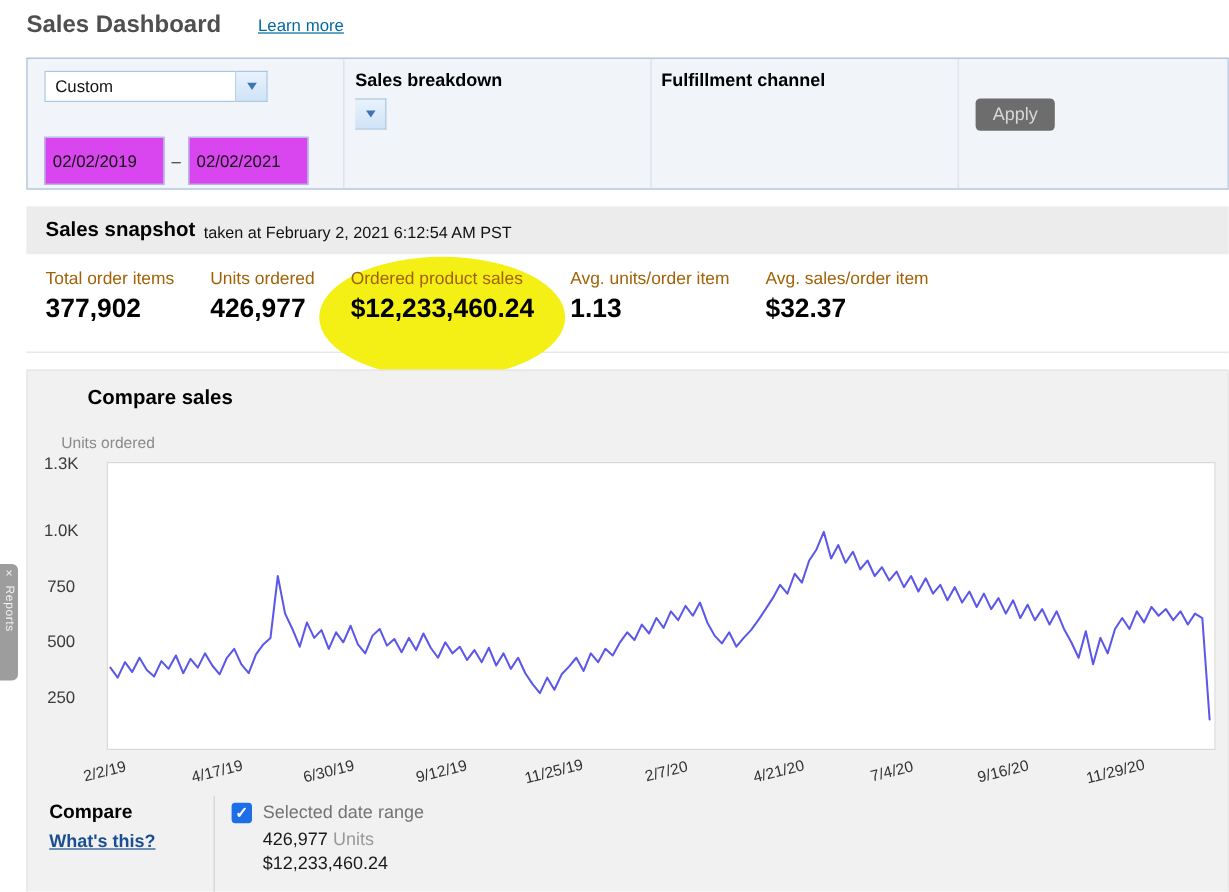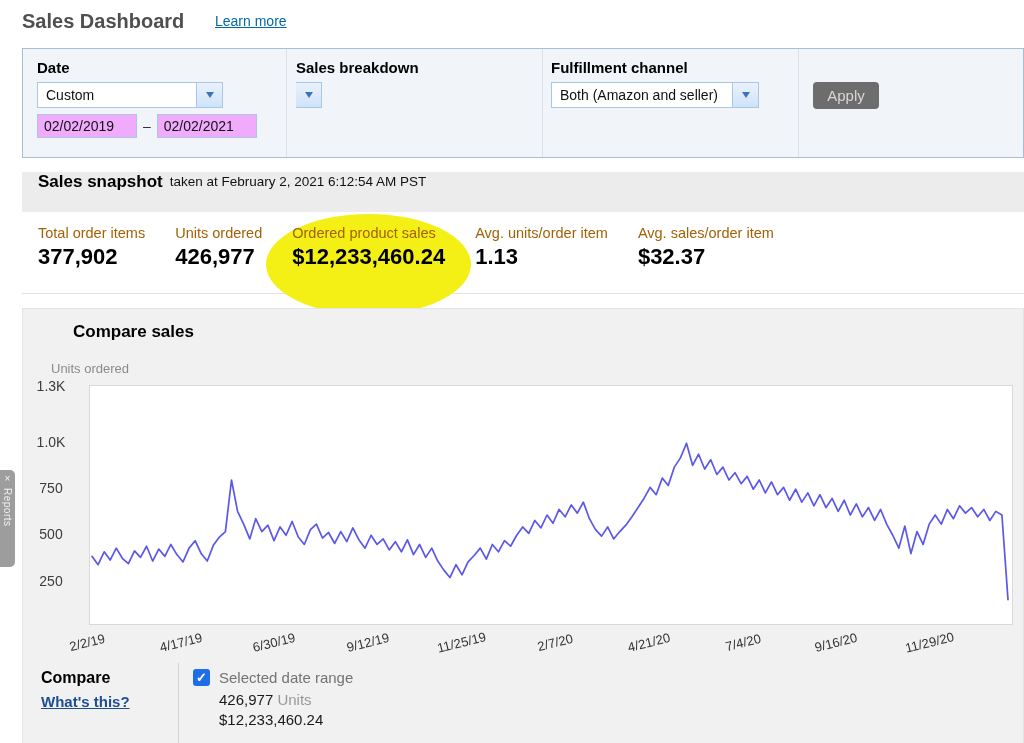--- a/index.html
+++ b/index.html
@@ -19,31 +19,31 @@
   .fg-breakdown { left:273px; }
   .fg-channel { left:528px; }
   .fgroup .flabel { font-size:15px; font-weight:bold; color:#000; margin-bottom:6px; }
   .sel { display:flex; align-items:stretch; }
   .sel-box { background:#fff; border:1px solid #a9c7e3; height:26px; font-size:14px; padding:4px 8px; color:#111; white-space:nowrap; overflow:hidden; }
   .sel-btn { width:26px; height:26px; border:1px solid #a9c7e3; border-left:none; cursor:pointer;
     background:linear-gradient(#e9f2fc,#cfe3f7); display:flex; align-items:center; justify-content:center; }
   .tri-down { width:0; height:0; border-left:4px solid transparent; border-right:4px solid transparent; border-top:6px solid #3d74b5; }
   .w-date { width:160px; } .w-breakdown { width:210px; } .w-channel { width:182px; }
   .date-range { position:absolute; left:14px; top:65px; display:flex; align-items:center; gap:6px; }
-  .date-input { width:100px; height:24px; border:1px solid #a9c7e3; font-size:14px; padding:2px 6px;
-    font-family:"Liberation Sans", sans-serif; color:#111; background:#f0abfc; }
+  .date-input { width:100px; height:40px; border:1px solid #a9c7e3; font-size:14px; padding:2px 6px;
+    font-family:"Liberation Sans", sans-serif; color:#111; background:#d946ef; }
   .range-sep { font-size:14px; color:#333; }
   .vdiv { position:absolute; top:0; bottom:0; width:1px; background:#dadfe8; }
   .vd1 { left:263px; } .vd2 { left:519px; } .vd3 { left:775px; }
   .apply-btn { position:absolute; left:790px; top:33px; width:66px; height:27px; background:#6d6d6d;
     border:none; border-radius:4px; color:#d8d8d8; font-size:15px; cursor:pointer; font-family:"Liberation Sans", sans-serif; }
 
   
   .snapshot { position:absolute; left:22px; top:172px; width:calc(100% - 22px); }
-  .snap-header { background:#ececec; height:40px; display:flex; align-items:flex-start; padding-left:16px; }
+  .snap-header { background:#ececec; height:40px; display:flex; align-items:center; padding-left:16px; }
   .snap-title { font-size:17px; font-weight:bold; color:#000; }
   .snap-taken { font-size:13.5px; color:#111; margin-left:7px; padding-top:2px; }
   .snap-stats { position:relative; background:#fff; height:82px; display:flex; gap:30px;
     padding:13px 0 0 16px; border-bottom:1px solid #e3e3e3; }
   .stat { position:relative; }
   .stat-label { position:relative; z-index:1; font-size:14.5px; color:#a16207; margin-bottom:3px; white-space:nowrap; }
   .stat-value { position:relative; z-index:1; font-size:22px; font-weight:bold; color:#000; white-space:nowrap; }
   .stat.highlight::before { content:""; position:absolute; left:-26px; right:-26px; top:-11px; bottom:-22px;
     background:var(--hl, #f4f015); border-radius:50%; z-index:0; }
 
@@ -83,21 +83,20 @@
 </head>
 <body>
 
 <div class="page">
 
   <div class="page-title">Sales Dashboard</div>
   <a class="learn-more">Learn more</a>
 
   <div class="filter-panel">
     <div class="fgroup fg-date">
-      <div class="flabel">Date</div>
       <div class="sel">
         <div class="sel-box w-date">Custom</div>
         <div class="sel-btn">
           <span class="tri-down"></span>
         </div>
       </div>
     </div>
     <div class="date-range">
       <input class="date-input" value="02/02/2019" style="">
       <span class="range-sep">–</span>
@@ -110,26 +109,20 @@
       <div class="sel">
         <div class="sel-btn">
           <span class="tri-down"></span>
         </div>
       </div>
     </div>
     <div class="vdiv vd2"></div>
 
     <div class="fgroup fg-channel">
       <div class="flabel">Fulfillment channel</div>
-      <div class="sel">
-        <div class="sel-box w-channel">Both (Amazon and seller)</div>
-        <div class="sel-btn">
-          <span class="tri-down"></span>
-        </div>
-      </div>
     </div>
     <div class="vdiv vd3"></div>
 
     <button class="apply-btn">Apply</button>
   </div>
 
   <div class="snapshot">
     <div class="snap-header">
       <span class="snap-title">Sales snapshot</span>
       <span class="snap-taken">taken at February 2, 2021 6:12:54 AM PST</span>

